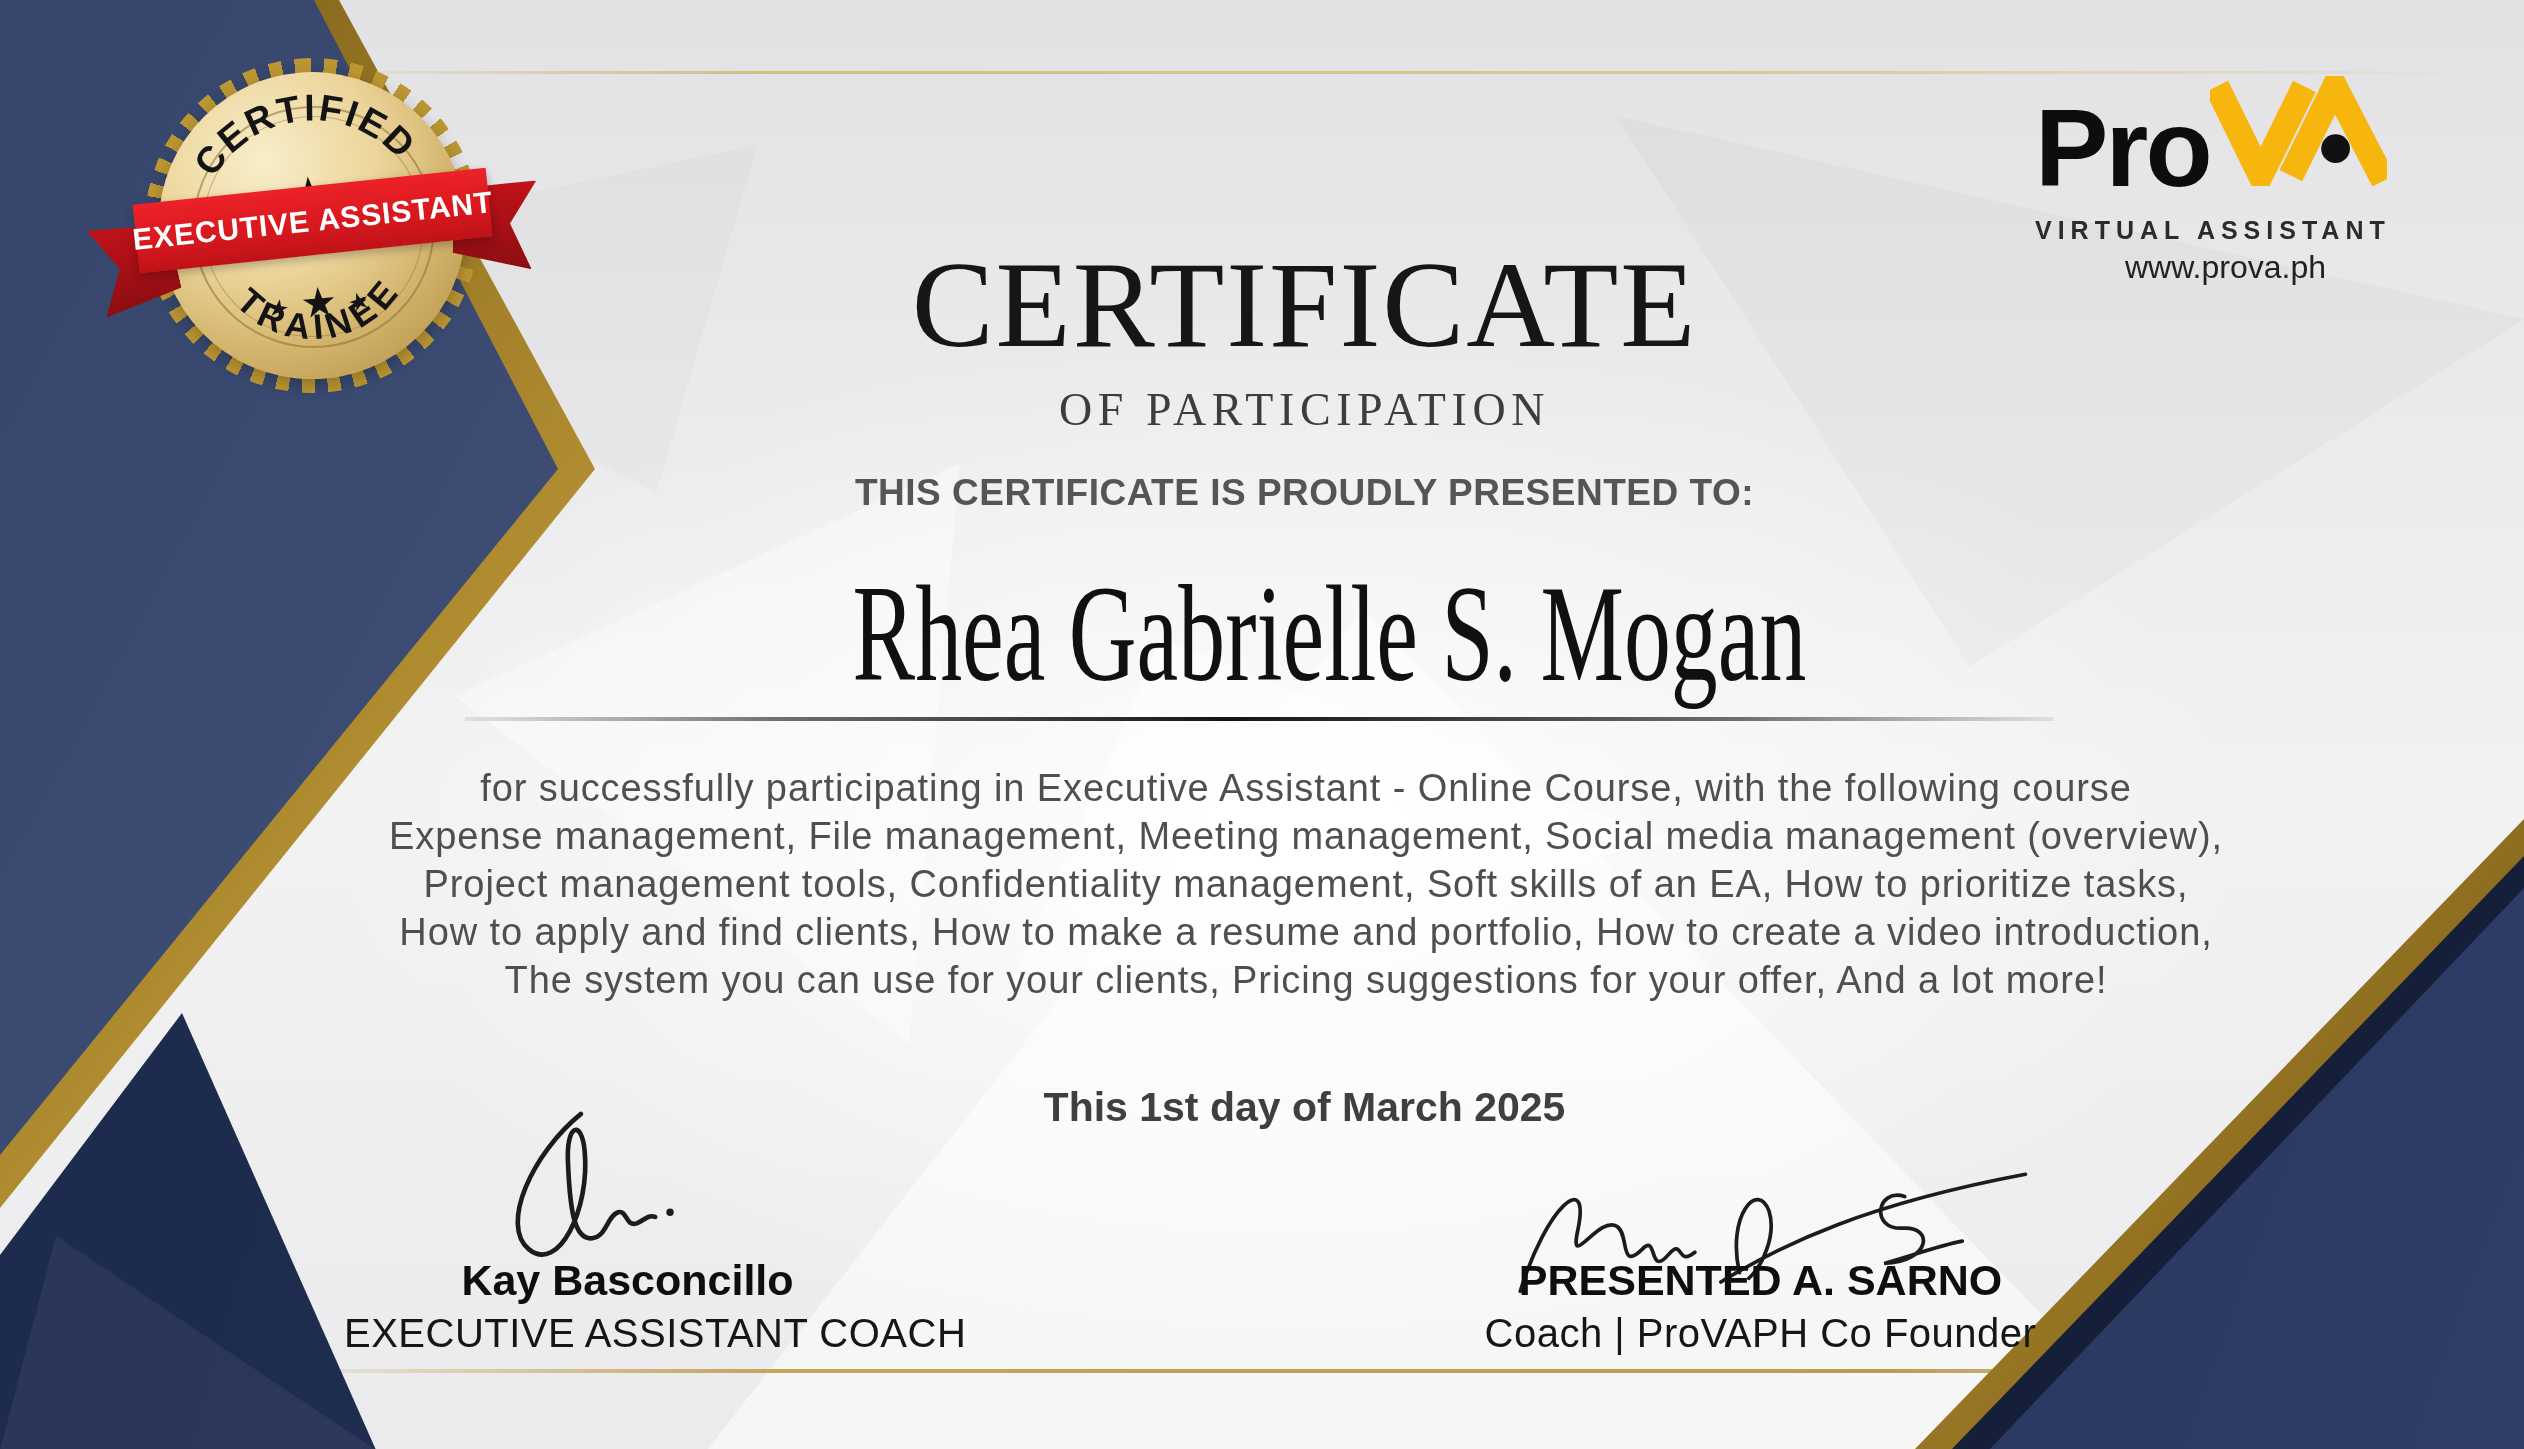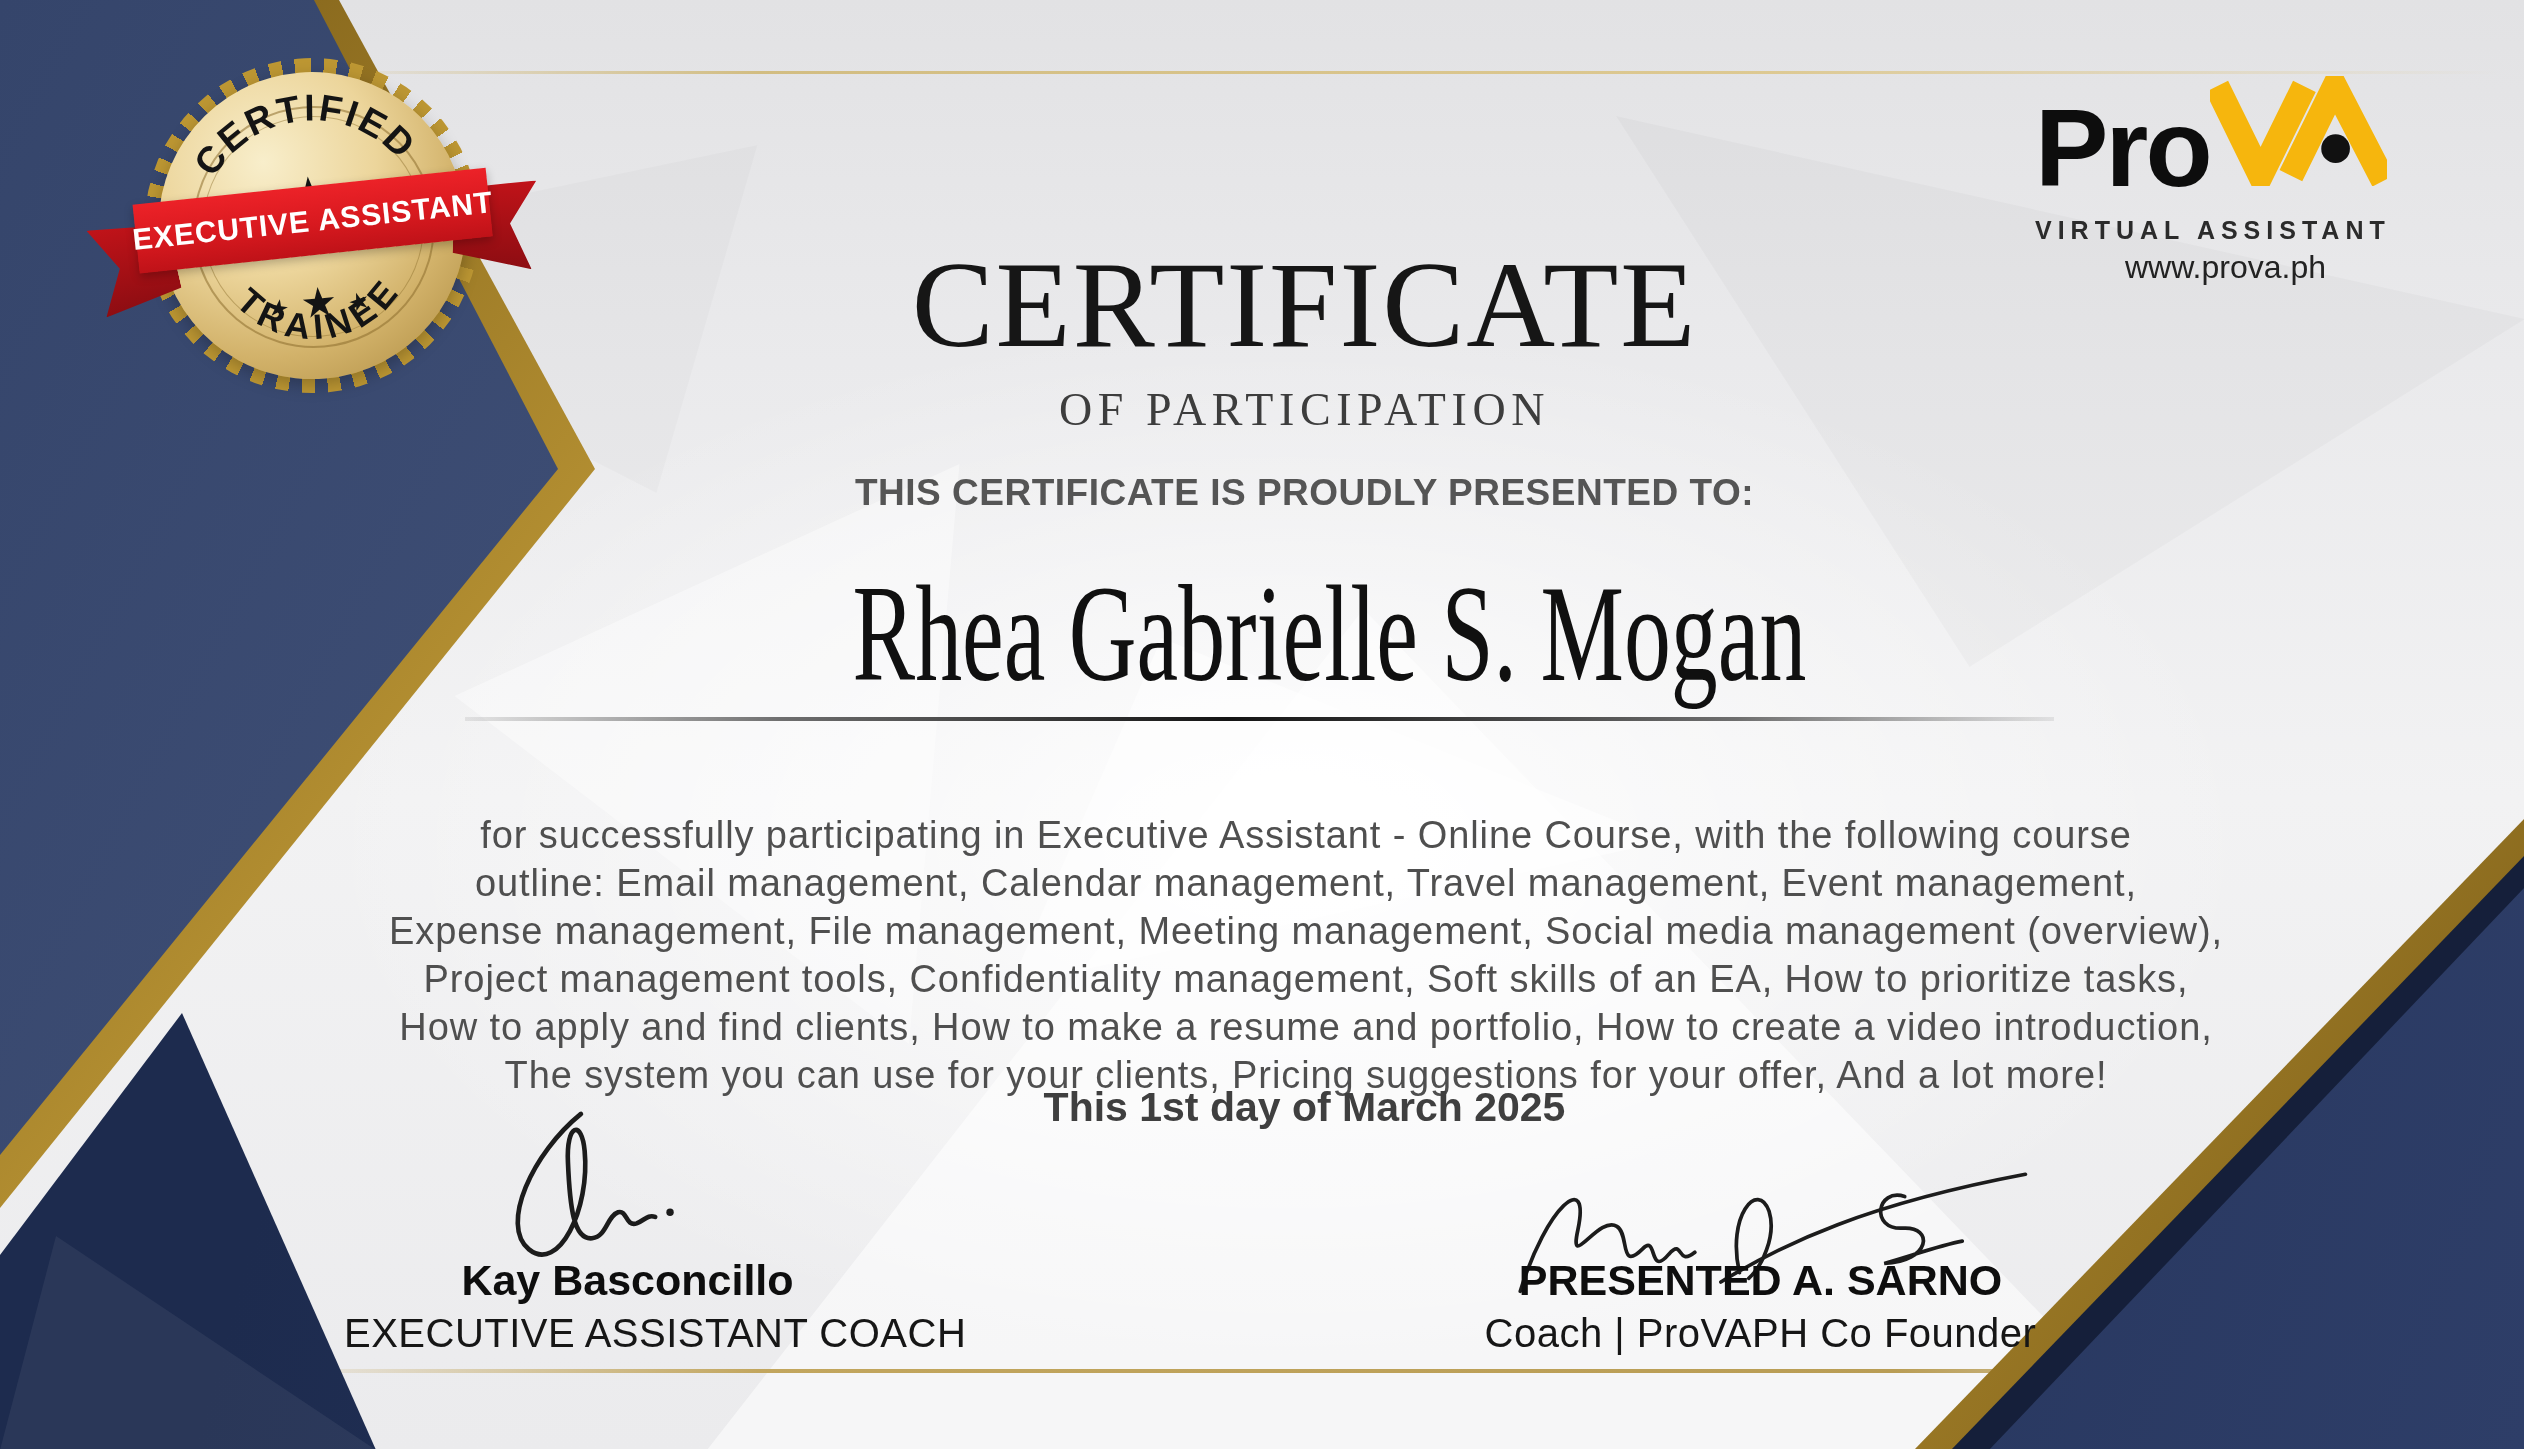--- a/index.html
+++ b/index.html
@@ -85,21 +85,21 @@
   .title{position:absolute;left:0;right:-84px;top:234px;font-family:"Liberation Serif",serif;
     font-size:123px;letter-spacing:1.9px;color:#161616;font-weight:500;}
   .subtitle{position:absolute;left:0;right:-84px;top:383px;font-family:"Liberation Serif",serif;
     font-size:46px;letter-spacing:5.6px;color:#3d3d3d;}
   .presented{position:absolute;left:0;right:-84px;top:472px;font-size:37px;font-weight:700;
     letter-spacing:0.5px;color:#555;}
   .name{position:absolute;left:0;right:-102px;top:554px;font-family:"Liberation Serif",serif;
     font-size:138px;color:#101010;transform:scaleX(.68);transform-origin:51.9% 50%;white-space:nowrap;}
   .name-underline{position:absolute;left:465px;top:717px;width:1589px;height:3.7px;
     background:linear-gradient(90deg,rgba(120,120,120,.15),#6e6e6e 20%,#141414 48%,#6e6e6e 80%,rgba(120,120,120,.15));}
-  .body-par{position:absolute;left:279px;top:764px;width:2054px;margin-top:47px;}
+  .body-par{position:absolute;left:279px;top:764px;width:2054px;}
   .body-par .line{font-size:38px;letter-spacing:0.9px;color:#4f4f4f;line-height:48px;white-space:nowrap;text-align:center;}
   .date-line{position:absolute;left:0;right:-84px;top:1084px;font-size:41px;font-weight:600;color:#3f3f3f;}
 
   
   .sig{position:absolute;text-align:center;}
   .sig .sig-name{font-size:43px;font-weight:800;color:#0e0e0e;white-space:nowrap;}
   .sig .sig-role{margin-top:5.6px;font-size:40px;font-weight:400;letter-spacing:0.5px;color:#161616;white-space:nowrap;}
   .sig-left{left:344px;top:1256px;width:567px;}
   .sig-right{left:1468px;top:1256px;width:585px;}
   .scrawl{position:absolute;}
@@ -145,21 +145,20 @@
   </div>
 
   <div class="content">
     <div class="title">CERTIFICATE</div>
     <div class="subtitle">OF PARTICIPATION</div>
     <div class="presented">THIS CERTIFICATE IS PROUDLY PRESENTED TO:</div>
     <div class="name">Rhea Gabrielle S. Mogan</div>
     <div class="name-underline"></div>
     <div class="body-par">
       <div class="line">for successfully participating in Executive Assistant - Online Course, with the following course</div>
-      <div class="line">outline: Email management, Calendar management, Travel management, Event management,</div>
       <div class="line">Expense management, File management, Meeting management, Social media management (overview),</div>
       <div class="line">Project management tools, Confidentiality management, Soft skills of an EA, How to prioritize tasks,</div>
       <div class="line">How to apply and find clients, How to make a resume and portfolio, How to create a video introduction,</div>
       <div class="line">The system you can use for your clients, Pricing suggestions for your offer, And a lot more!</div>
     </div>
     <div class="date-line">This 1st day of March 2025</div>
   </div>
 
   <svg class="scrawl scrawl-left" viewBox="0 0 320 190">
     <path stroke-width="5" d="M140,20 C88,62 52,140 84,166 C116,192 150,122 144,60 C141,26 124,30 126,72 C128,120 132,156 152,154 C168,152 168,130 180,126 C190,123 188,142 200,138 C208,135 212,128 220,131"></path>

